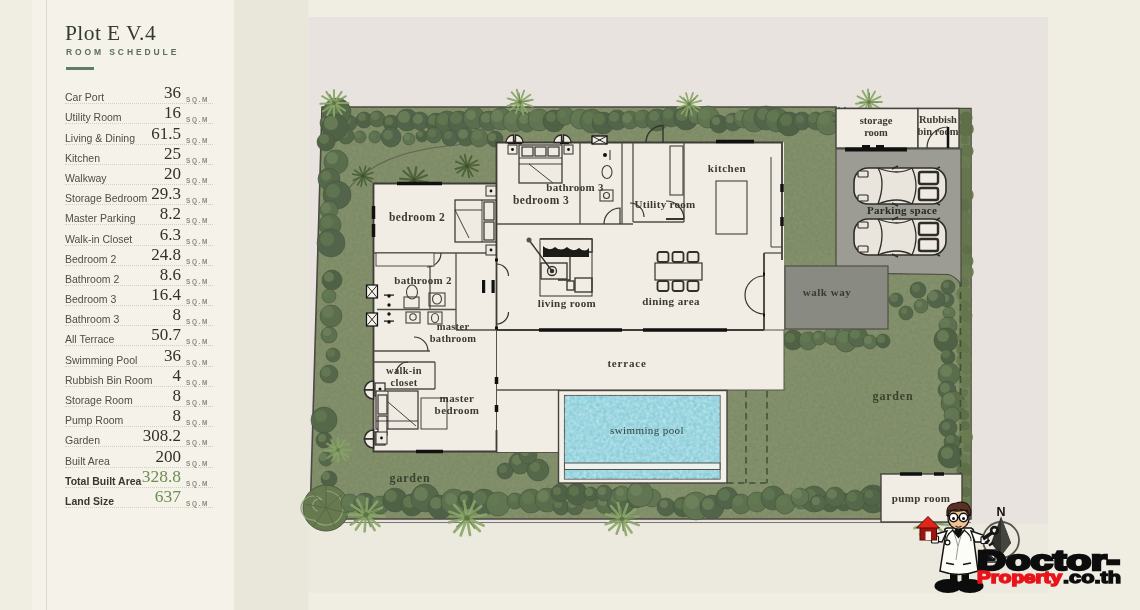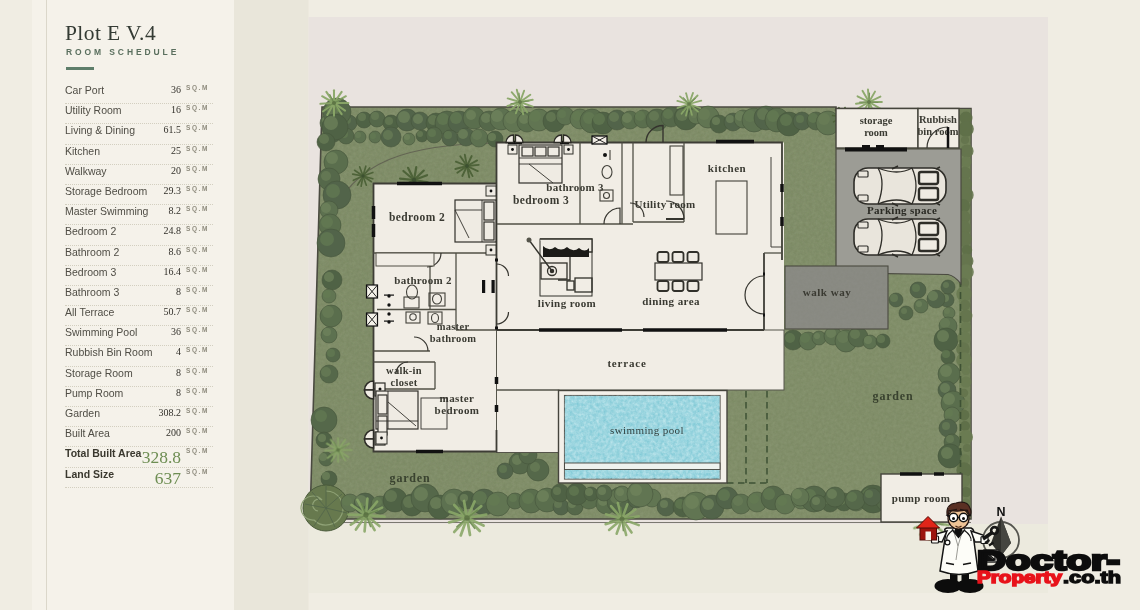--- a/index.html
+++ b/index.html
@@ -7,23 +7,23 @@
          background:#f0ede3; font-family:"Liberation Sans", sans-serif; }
   .sidebar { position:absolute; left:0; top:0; width:202px; height:610px;
               background:#f5f2ea;margin-left:32px; }
   .sidebar .edge { position:absolute; left:14px; top:0; width:1px; height:610px; background:#dbd7ca; }
   .title { position:absolute; left:33px; top:21px; font-family:"Liberation Serif", serif;
             font-size:21.5px; color:#343b34; letter-spacing:0.4px; }
   .subtitle { position:absolute; left:34px; top:47px; font-size:8.5px; font-weight:bold;
                letter-spacing:2.9px; color:#5a6f5e; }
   .rule { position:absolute; left:34px; top:67px; width:28px; height:3px; background:#5e7e6a; }
   .sched { position:absolute; left:33px; top:84px; width:148px; }
-  .row { height:20.2px; display:flex; align-items:flex-start; border-bottom:1px dotted #d3cfc0; box-sizing:border-box; }
+  .row { height:20.2px; display:flex; align-items:flex-end; border-bottom:1px dotted #d3cfc0; box-sizing:border-box; }
   .lab { flex:1; font-size:10.5px; color:#4f4d45; }
-  .val { font-family:"Liberation Serif", serif; font-size:10px; color:#32302a; }
+  .val { font-family:"Liberation Serif", serif; font-size:17px; color:#32302a; }
   .unit { width:27px; margin-left:5px; font-size:6.5px; letter-spacing:1.6px; color:#8f8c7e;
            font-weight:bold; }
   .tot .lab { font-weight:bold; color:#3a382e; }
   .tot .val { color:#6e8e53; font-size:17.5px; }
 </style>
 </head>
 <body>
 
 <svg xmlns="http://www.w3.org/2000/svg" width="1140" height="610" viewBox="0 0 1140 610" style="position:absolute;left:0;top:0;">
 <defs>
@@ -977,25 +977,30 @@
         <span class="unit">SQ.M</span>
       </div>
 
 <div class="row">
         <span class="lab">Storage Bedroom</span>
         <span class="val">29.3</span>
         <span class="unit">SQ.M</span>
       </div>
 
 <div class="row">
-        <span class="lab">Master Swimming</span>
+        <span class="lab">Master Parking</span>
         <span class="val">8.2</span>
         <span class="unit">SQ.M</span>
       </div>
 
+<div class="row">
+        <span class="lab">Walk-in Closet</span>
+        <span class="val">6.3</span>
+        <span class="unit">SQ.M</span>
+      </div>
 
 <div class="row">
         <span class="lab">Bedroom 2</span>
         <span class="val">24.8</span>
         <span class="unit">SQ.M</span>
       </div>
 
 <div class="row">
         <span class="lab">Bathroom 2</span>
         <span class="val">8.6</span>

